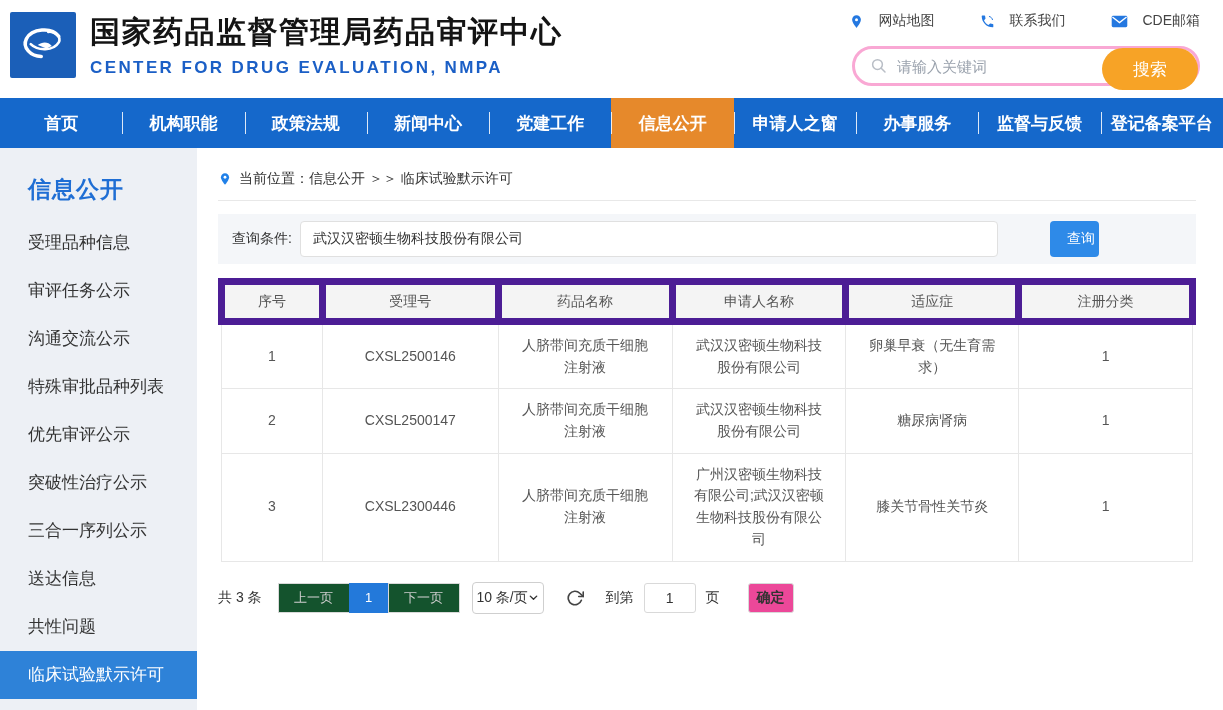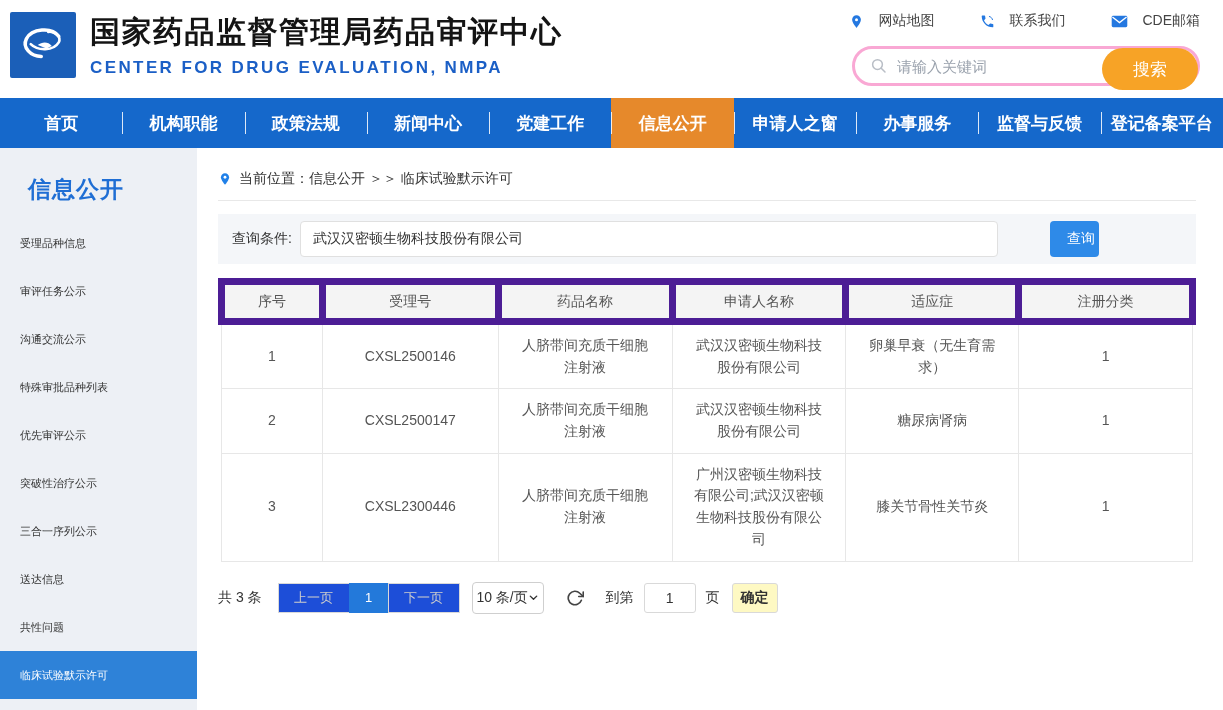--- a/index.html
+++ b/index.html
@@ -26,49 +26,49 @@
   
   .nav { height:50px; background:#1568cb; display:flex; }
   .nav-item { flex:1; position:relative; display:flex; align-items:center; justify-content:center; color:#fff; font-size:17px; font-weight:bold; text-decoration:none; cursor:pointer; white-space:nowrap; }
   .nav-item:not(:first-child)::before { content:""; position:absolute; left:0; top:14px; height:22px; width:1px; background:rgba(255,255,255,.85); }
   .nav-item.active { background:#e6892b; }
 
   
   .content { display:flex; height:562px; }
   .sidebar { width:197px; background:#edf0f5; flex-shrink:0; }
   .sb-title { font-size:23px; font-weight:bold; color:#1f6ed4; padding:26px 0 14px 28px; letter-spacing:1px; }
-  .sb-item { display:block; height:48px; line-height:48px; padding-left:20px; font-size:11px; color:#333; text-decoration:none; cursor:pointer; }
+  .sb-item { display:block; height:48px; line-height:48px; padding-left:28px; font-size:17px; color:#333; text-decoration:none; cursor:pointer; }
   .sb-item.active { background:#2e82d8; color:#fff; }
 
   .main { flex:1; padding:0 27px 0 21px; background:#fff; }
   .breadcrumb { display:flex; align-items:center; gap:7px; padding:22px 0 12px 0; border-bottom:1px solid #e8e8e8; font-size:14px; color:#333; }
 
   .querybar { margin-top:13px; height:50px; background:#f4f6f9; display:flex; align-items:center; }
   .q-label { font-size:14px; color:#333; margin-left:14px; white-space:nowrap; }
   .q-input { margin-left:8px; width:698px; height:36px; border:1px solid #e0e0e0; border-radius:4px; font-size:14px; color:#333; padding:0 12px; outline:none; font-family:inherit; background:#fff; }
   .q-btn { margin-left:52px; width:49px; height:36px; background:#2e8ae8; color:#fff; border:none; border-radius:4px; font-size:14px; cursor:pointer; font-family:inherit;padding-left:13px; }
 
   table.results { margin-top:14px; width:100%; border-collapse:collapse; table-layout:fixed; }
   .results th { background:#f4f4f4; font-weight:normal; font-size:14px; color:#555; height:40px; border:7px solid #4c1d95; }
   .results td { font-size:14px; color:#555; text-align:center; border:1px solid #e7e7e7; padding:10px 20px; line-height:1.55; }
   .results tr.r1 td, .results tr.r2 td { height:59px; }
   .results tr.r3 td { height:78px; }
 
   .pagination { margin-top:20px; display:flex; align-items:center; font-size:14px; color:#333; }
-  .pg { height:30px; border:1px solid #d9d9d9; background:#1d4ed8; font-size:13px; font-family:inherit; cursor:pointer; }
+  .pg { height:30px; border:1px solid #d9d9d9; background:#14532d; font-size:13px; font-family:inherit; cursor:pointer; }
   .pg.prev, .pg.next { width:72px; color:#ccc; }
   .pg.num { width:40px; background:#2379da; border-color:#2379da; color:#fff; margin-left:-1px; }
   .pg.next { margin-left:-1px; }
   .pager { display:flex; margin-left:16px; }
   .size-select { margin-left:12px; width:72px; height:32px; border:1px solid #cfcfcf; border-radius:4px; display:flex; align-items:center; justify-content:center; cursor:pointer; background:#fff; }
   .refresh { margin-left:22px; display:flex; align-items:center; cursor:pointer; }
   .goto-label { margin-left:22px; }
   .goto-input { margin-left:10px; width:52px; height:30px; border:1px solid #d9d9d9; border-radius:3px; text-align:center; font-size:14px; color:#333; outline:none; font-family:inherit; }
   .goto-suffix { margin-left:10px; }
-  .confirm { margin-left:12px; width:46px; height:30px; border:1px solid #d9d9d9; border-radius:3px; background:#fef9c3; font-size:14px; font-weight:bold; color:#333; cursor:pointer; font-family:Liberation Sans, sans-serif; }
+  .confirm { margin-left:28px; width:46px; height:30px; border:1px solid #d9d9d9; border-radius:3px; background:#ec4899; font-size:14px; font-weight:bold; color:#333; cursor:pointer; font-family:Liberation Sans, sans-serif; }
 </style>
 </head>
 <body>
 
 <div class="page">
 
   <header class="header">
     <div class="brand">
       <div class="logo">
         <svg width="56" height="56" viewBox="0 0 64 64">

